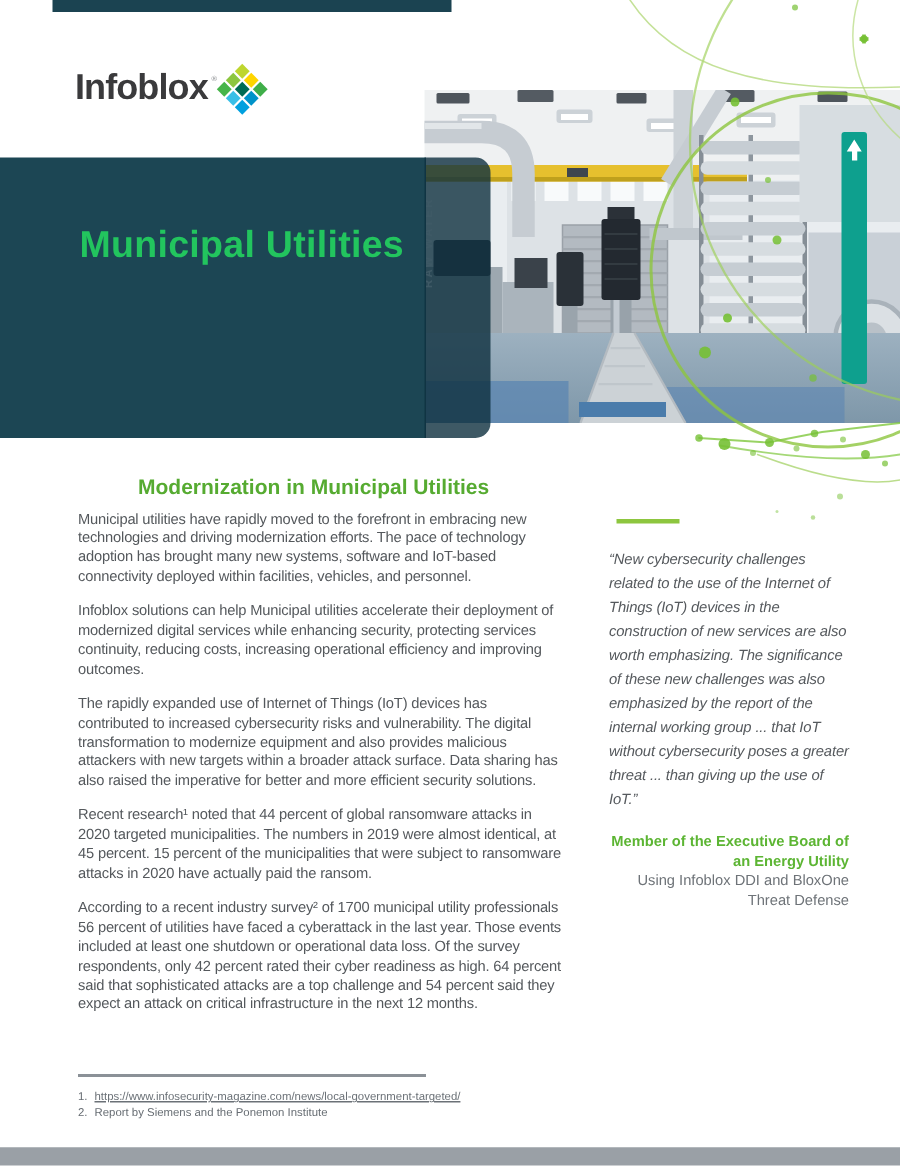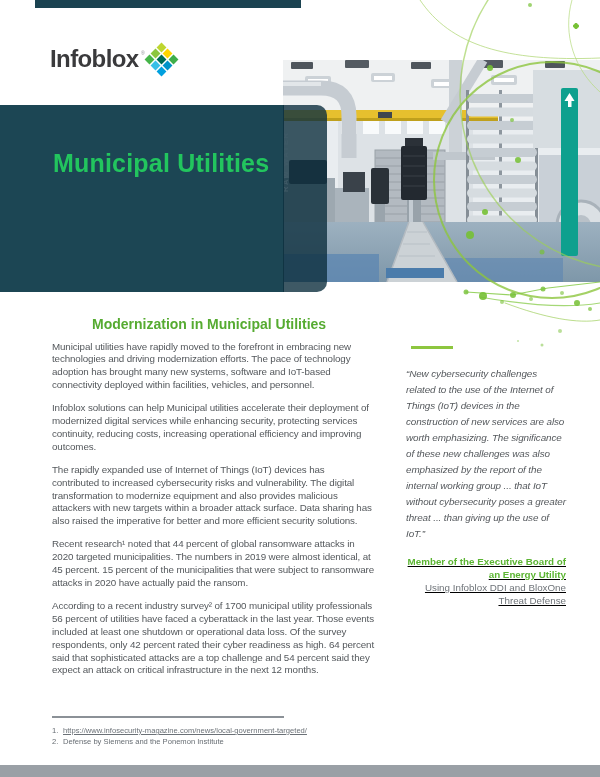--- a/index.html
+++ b/index.html
@@ -26,21 +26,21 @@
               color:#ffffff;letter-spacing:1.6px;text-align:left;z-index:1;}
   
   .col-main{position:absolute;left:52px;top:316px;width:322px;}
   .col-main h2{margin:14px 0 8px 0;font-size:14px;line-height:16.5px;font-weight:bold;color:#56ab31;}
   .col-main h2:first-child{margin-top:0;padding-left:40px;}
   .col-main p{margin:0 0 10px 0;font-size:9.8px;line-height:12.9px;letter-spacing:-0.12px;color:#54585c;}
   
   .sidebar{position:absolute;left:393px;top:346px;width:160px;margin-left:13px;}
   .quote-rule{width:42px;height:3px;background:#8dc63f;margin:0 0 17px 5px;}
   .quote-text{font-size:9.9px;line-height:16px;font-style:italic;color:#55595d;letter-spacing:-0.1px;}
-  .attr{margin-top:13px;text-align:right;text-decoration:underline;}
+  .attr{margin-top:13px;text-align:right;}
   .attr-name{font-size:9.8px;line-height:13px;font-weight:bold;color:#5cb533;}
   .attr-detail{font-size:9.8px;line-height:13px;color:#6e7378;}
   
   .footnotes{position:absolute;left:52px;top:716px;width:270px;}
   .fn-rule{width:232px;height:2px;background:#8b9197;margin-bottom:7px;}
   .fn{display:flex;font-size:7.6px;line-height:11px;color:#676d73;}
   .fn .n{width:11px;}
   .fn a{color:#6b7177;text-decoration:underline;text-align:right;}
 </style>
 </head>
@@ -244,17 +244,17 @@
   </div>
 
   <div class="footnotes">
     <div class="fn-rule"></div>
     <div class="fn">
       <span class="n">1.</span>
       <a href="#">https://www.infosecurity-magazine.com/news/local-government-targeted/</a>
     </div>
     <div class="fn">
       <span class="n">2.</span>
-      <span>Defense by Siemens and the Ponemon Institute</span>
+      <span>Report by Siemens and the Ponemon Institute</span>
     </div>
   </div>
 
 </div>
 
 </body></html>

